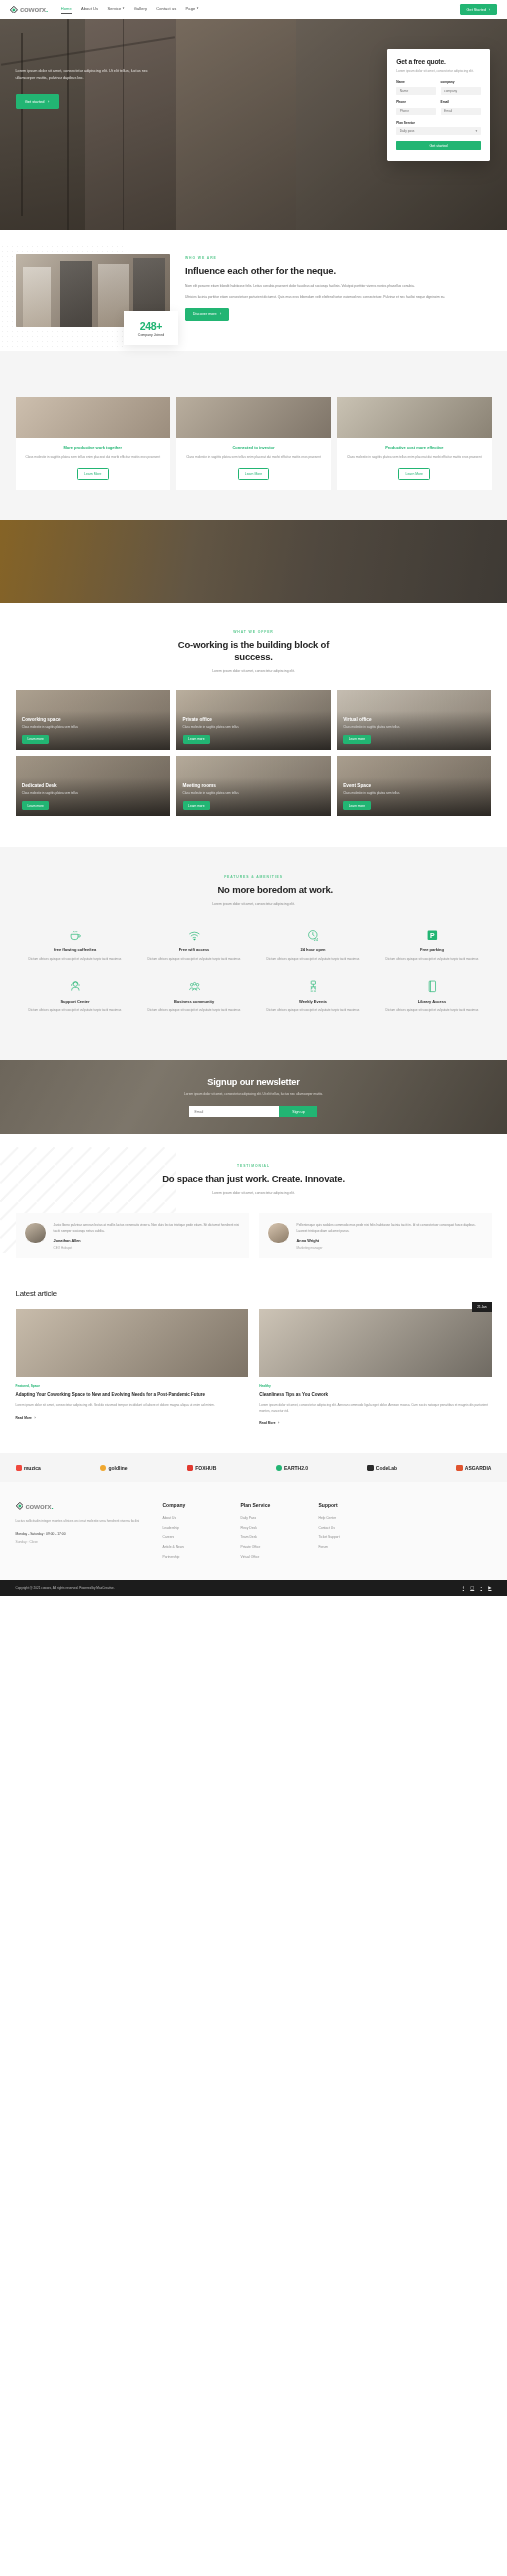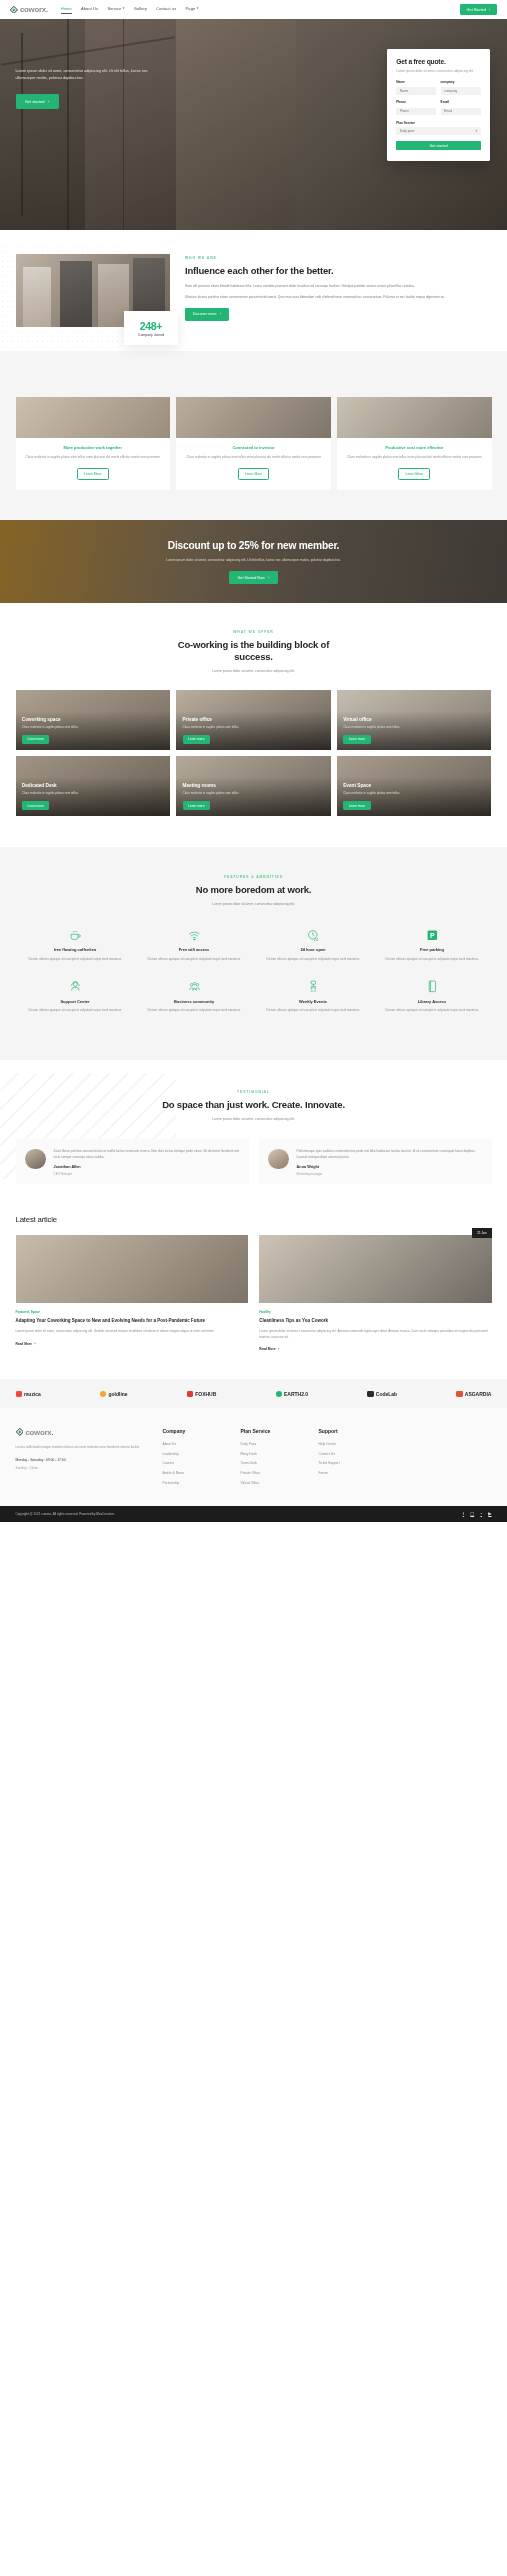--- a/index.html
+++ b/index.html
@@ -400,21 +400,21 @@
         <div style="position:absolute;left:82px;top:10px;width:31px;height:63px;background:linear-gradient(180deg,#e9e4dc,#b9ab98);opacity:.5;"></div>
         <div style="position:absolute;left:117px;top:4.2px;width:32px;height:69px;background:linear-gradient(180deg,#4a4a4a,#262626);opacity:.55;"></div>
       </div>
       <div class="stat-float">
         <div class="n">248+</div>
         <div class="l">Company Joined</div>
       </div>
     </div>
     <div class="who-right">
       <div class="eyebrow">WHO WE ARE</div>
-      <h2 class="who-h2">Influence each other for the better.</h2>
+      <h2 class="who-h2">Influence each other for the neque.</h2>
       <p class="who-p">Nam elit posuere etiam blandit habitasse felis. Letius conubia praesent dolor faucibus ad sociosqu facilisis. Volutpat porttitor viverra nostra phasellus conubia.</p>
       <p class="who-p">Ultricies lacinia porttitor etiam consectetuer parturient dictumst. Quis mus eros bibendum velit eleifend tortor euismod nec consectetuer. Pulvinar et nec facilisi neque dignissim eu.</p>
       <button class="btn-discover">
         <span>Discover more</span>
         <span>›</span>
       </button>
     </div>
   </div>
 
 
@@ -442,28 +442,20 @@
           <div class="wcard-title">Productive cost more effective</div>
           <div class="wcard-p">Class molestie in sagittis platea sem tellus enim placerat dui morbi efficitur mattis eros praesent</div>
           <button class="btn-learn">Learn More</button>
         </div>
       </div>
     </div>
   </div>
 
   <div class="discount">
     <div class="ov"></div>
-    <div class="discount-inner">
-      <h2 class="discount-h" style="max-width:176px;margin:0 auto;">Discount up to 25% for new member.</h2>
-      <p class="discount-p" style="max-width:183px;margin:5.6px auto 0;">Lorem ipsum dolor sit amet, consectetur adipiscing elit. Ut elit tellus, luctus nec ullamcorper mattis, pulvinar dapibus leo.</p>
-      <button class="btn-discount">
-        <span>Get Started Now</span>
-        <span>›</span>
-      </button>
-    </div>
   </div>
 
   <div class="cowork">
     <div class="sec-center">
       <div class="eyebrow">WHAT WE OFFER</div>
       <h2 class="sec-h2" style="max-width:176px;margin:5px auto 0;">Co-working is the building block of success.</h2>
       <div class="sec-sub">Lorem ipsum dolor sit amet, consectetur adipiscing elit.</div>
     </div>
     <div class="tiles">
       <div class="tile t1">
@@ -513,21 +505,21 @@
           <div class="tile-p">Class molestie in sagittis platea sem tellus</div>
           <button class="btn-tile">Learn more</button>
         </div>
       </div>
     </div>
   </div>
 
   <div class="features">
     <div class="sec-center">
       <div class="eyebrow">FEATURES &amp; AMENITIES</div>
-      <h2 class="sec-h2" style="max-width:159px;margin:5px auto 0;">No more boredom at work.</h2>
+      <h2 class="sec-h2" style="max-width:159px;margin:5px auto 0;text-align:right;">No more boredom at work.</h2>
       <div class="sec-sub">Lorem ipsum dolor sit amet, consectetur adipiscing elit.</div>
     </div>
     <div class="feat-grid">
 
       <div class="feat">
         <div class="feat-ic">
           <svg width="12.7" height="12.7" viewBox="0 0 24 24" fill="none" stroke="#22b573" stroke-width="1.3">
               <path d="M4 10h13v5a5 5 0 0 1-5 5H9a5 5 0 0 1-5-5v-5z"></path>
               <path d="M17 11h2.5a2 2 0 0 1 0 4H17"></path>
               <path d="M8 6c0-1 1-1 1-2M11 6c0-1 1-1 1-2M14 6c0-1 1-1 1-2"></path>
@@ -623,20 +615,31 @@
               <path d="M8.5 2v20"></path>
             </svg>
         </div>
         <div class="feat-title">Library Access</div>
         <div class="feat-p">Dictum ultrices quisque sit suscipit et vulputate turpis taciti maximus</div>
       </div>
 
     </div>
   </div>
 
+  <div class="news">
+    <div class="ov"></div>
+    <div class="news-inner">
+      <h2 class="news-h">Signup our newsletter</h2>
+      <p class="news-p" style="max-width:162px;margin:5px auto 0;">Lorem ipsum dolor sit amet, consectetur adipiscing elit. Ut elit tellus, luctus nec ullamcorper mattis.</p>
+      <div class="news-form">
+        <input class="news-input" placeholder="Email" style="">
+        <button class="btn-signup">Sign up</button>
+      </div>
+    </div>
+  </div>
 
   <div class="testi">
     <div class="tri-bg"></div>
     <div class="sec-center" style="position:relative;z-index:2;">
       <div class="eyebrow">TESTIMONIAL</div>
       <h2 class="sec-h2" style="max-width:190px;margin:5px auto 0;">Do space than just work. Create. Innovate.</h2>
       <div class="sec-sub">Lorem ipsum dolor sit amet, consectetur adipiscing elit.</div>
     </div>
     <div class="testi-cards">
       <div class="tcard">

